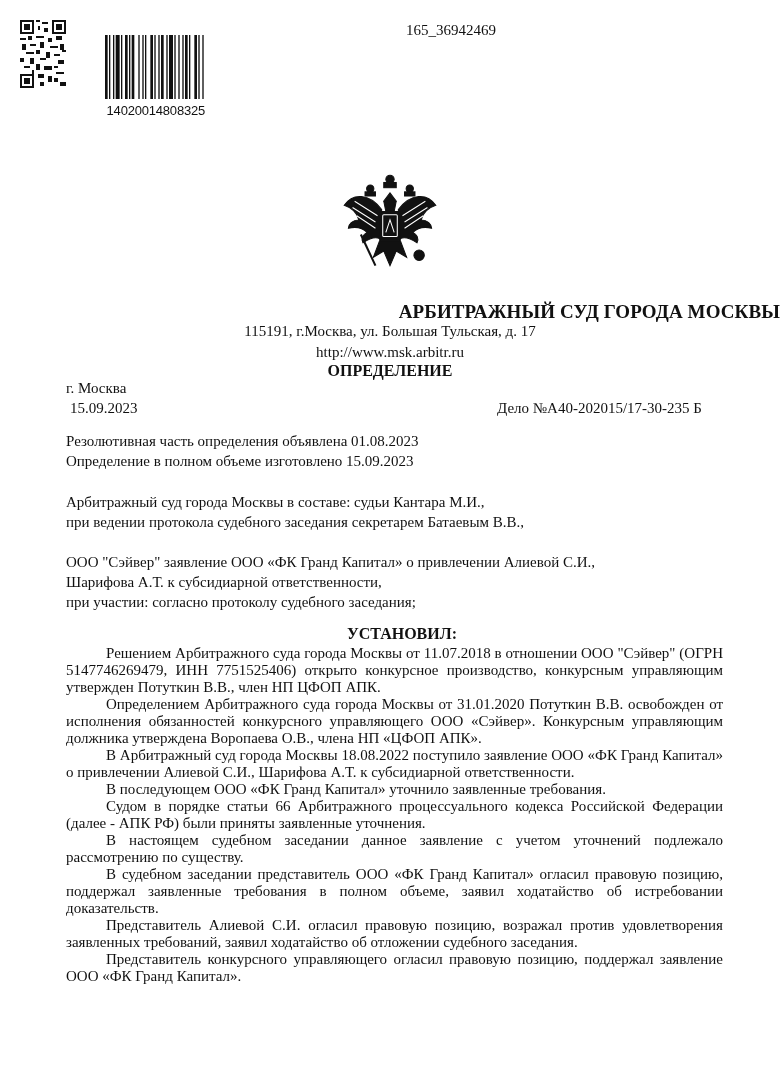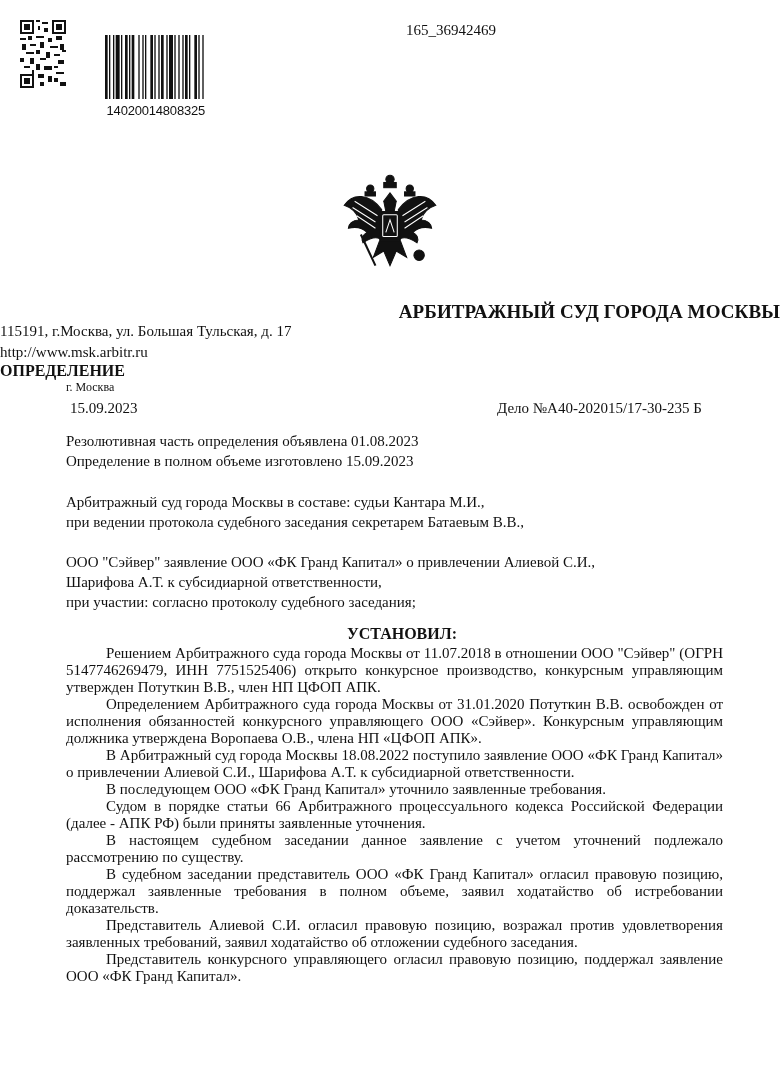--- a/index.html
+++ b/index.html
@@ -8,25 +8,25 @@
   .page { position: absolute; left: 0; top: 0; width: 780px; height: 1071px; }
   .qr { position: absolute; left: 20px; top: 20px; width: 46px; height: 68px; }
   .barcode { position: absolute; left: 105px; top: 35px; width: 100px; height: 64px; }
   .barcode-bars { width: 100px; height: 64px; }
   .barcode-num { position: absolute; left: 0; top: 68px; width: 100px; text-align: right;
                  font-family: "Liberation Sans", sans-serif; font-size: 13px; color: #111; letter-spacing: -0.2px; }
   .doc-id { position: absolute; left: 406px; top: 22px; font-size: 15px; }
   .emblem { position: absolute; left: 338px; top: 170px; width: 104px; height: 104px; }
   .court-name { position: absolute; left: 0; width: 780px; top: 301px; text-align: right;
                 font-weight: bold; font-size: 19px; letter-spacing: 0.1px; }
-  .center-line { position: absolute; left: 0; width: 780px; font-size: 15px; }
+  .center-line { position: absolute; left: 0; width: 780px; text-align: center; font-size: 15px; }
   .addr { top: 323px; }
   .site { top: 344px; }
   .doctype { top: 362px; font-weight: bold; font-size: 16px; }
-  .city { position: absolute; left: 66px; top: 380px; font-size: 12px; }
+  .city { position: absolute; left: 66px; top: 380px; font-size: 15px; }
   .date { position: absolute; left: 70px; top: 400px; font-size: 15px; }
   .case { position: absolute; left: 497px; top: 400px; font-size: 15px; }
   .line { position: absolute; left: 66px; font-size: 15px; white-space: nowrap; }
   .heading { position: absolute; left: 0; width: 780px; text-align: center; top: 625px;
              font-weight: bold; font-size: 16px; margin-left: 12px; }
   .body { position: absolute; left: 66px; width: 657px; top: 645px; font-size: 15px;
           line-height: 17px; text-align: justify; }
   .body p { margin: 0; text-indent: 40px; }
 </style>
 </head>

